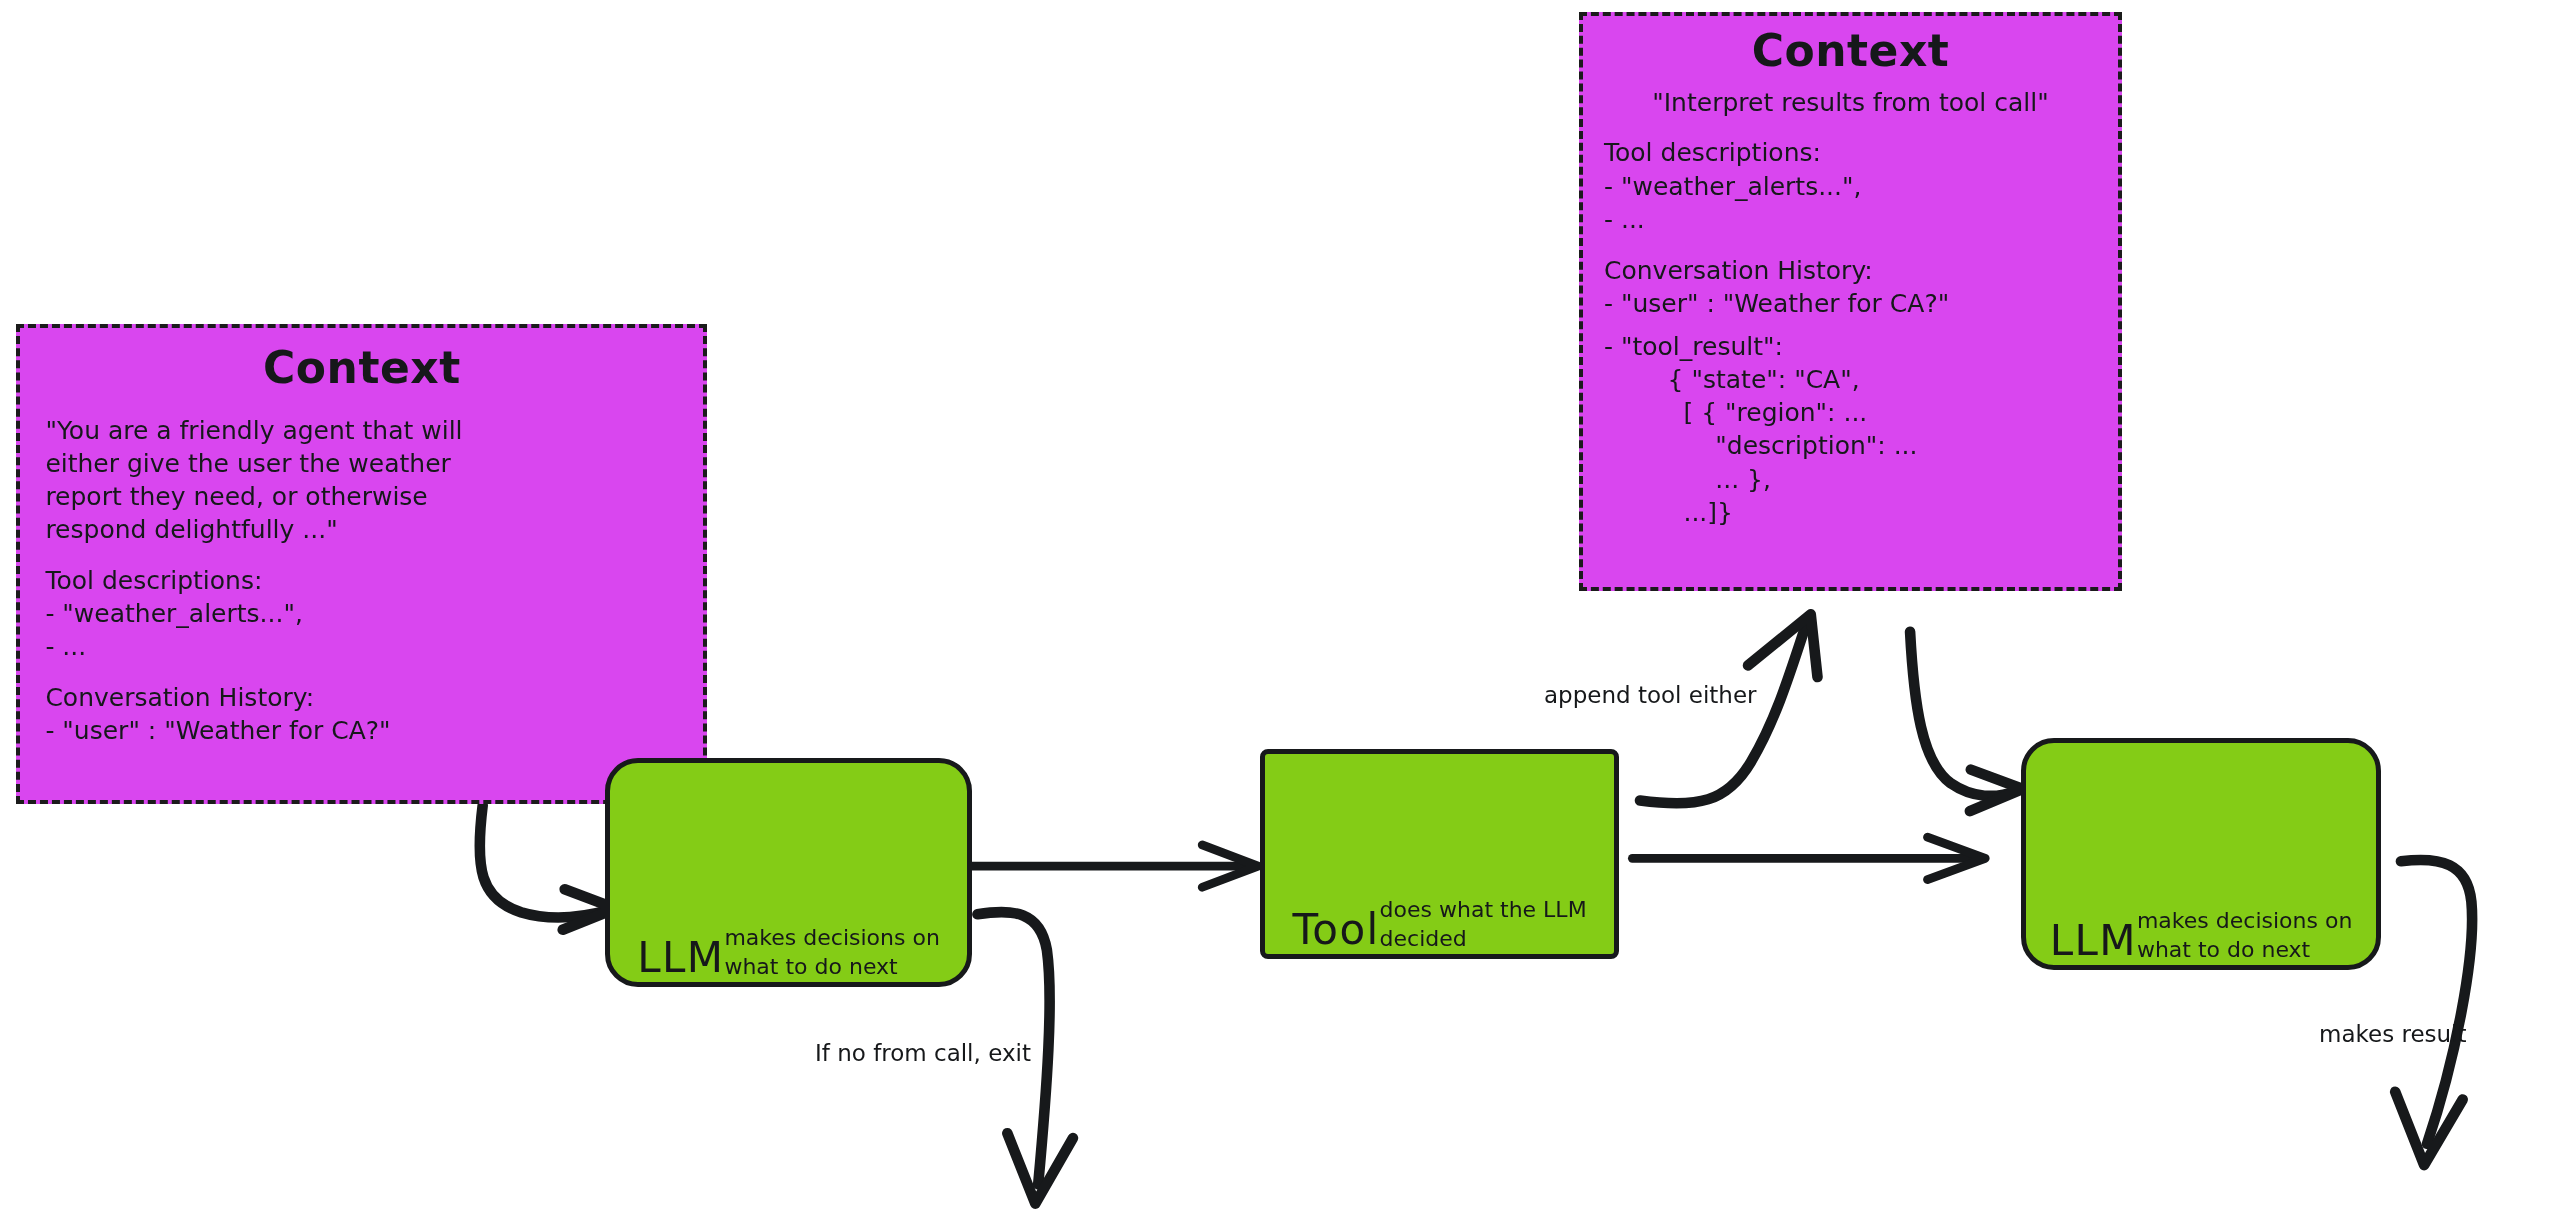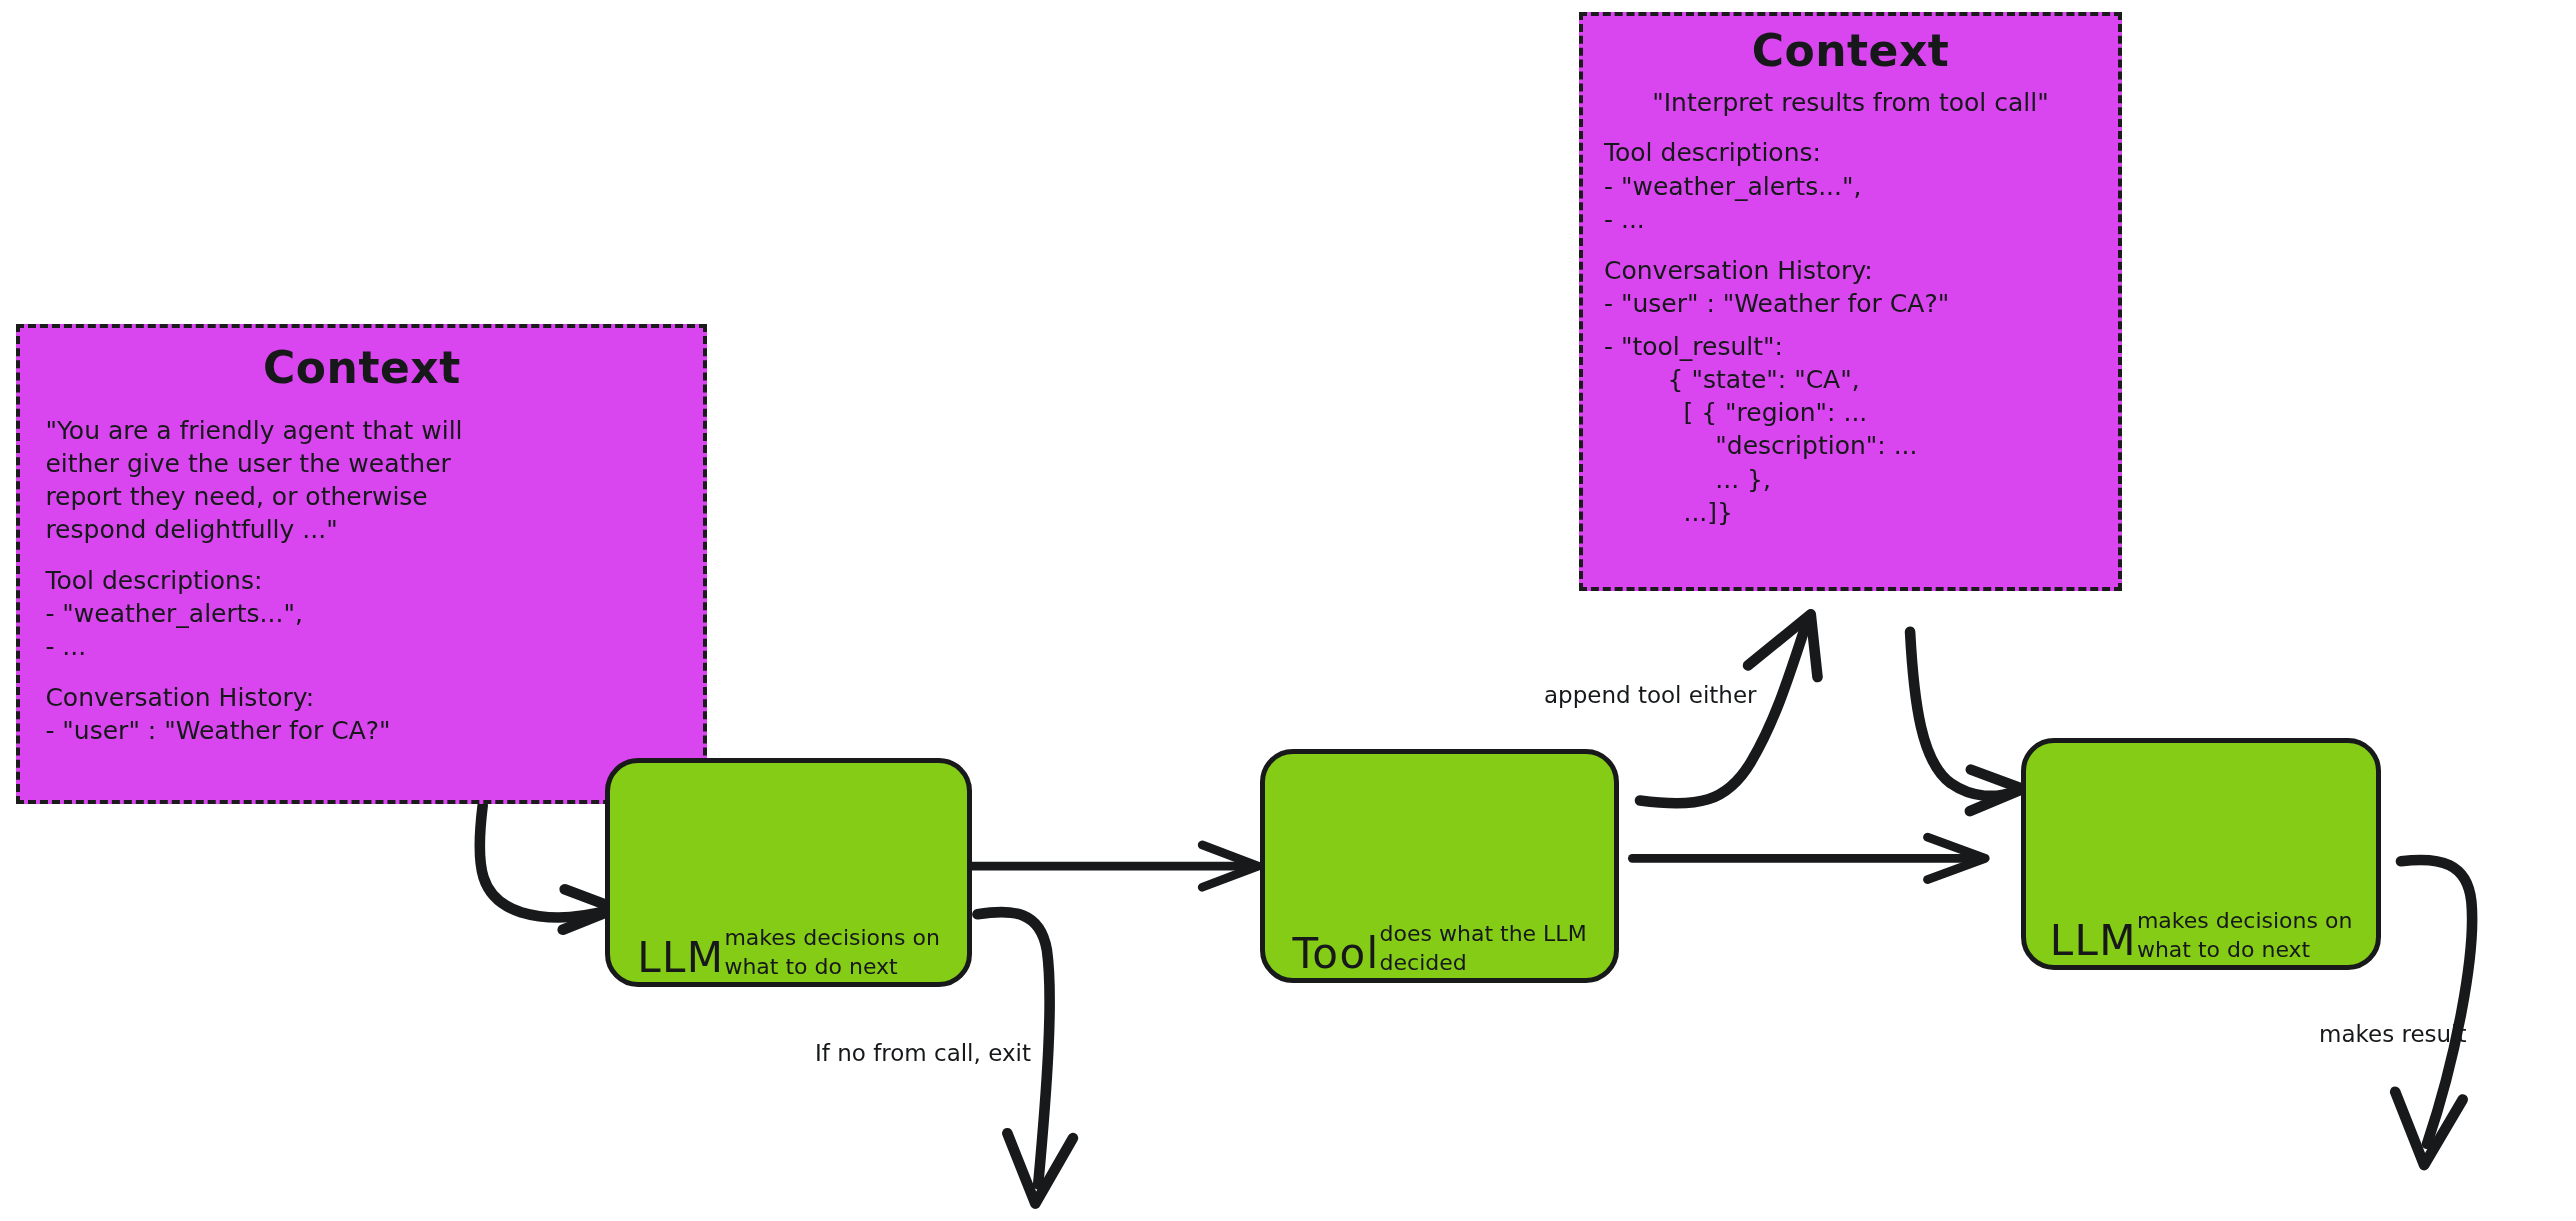--- a/index.html
+++ b/index.html
@@ -182,21 +182,21 @@
               ... },
           ...]}</div>
   </div>
 
   <div class="node-box" style="left:605px; top:758px; width:367px; height:229px;">
     <div class="node-title">LLM</div>
     <div class="node-sub">makes decisions on
 what to do next</div>
   </div>
 
-  <div class="node-box" style="left:1260px; top:749px; width:359px; height:234px;">
+  <div class="node-box" style="left:1260px; top:749px; width:359px; height:210px;border-radius:8px;">
     <div class="node-title">Tool</div>
     <div class="node-sub">does what the LLM
 decided</div>
   </div>
 
   <div class="node-box" style="left:2021px; top:738px; width:360px; height:232px;">
     <div class="node-title">LLM</div>
     <div class="node-sub">makes decisions on
 what to do next</div>
   </div>

